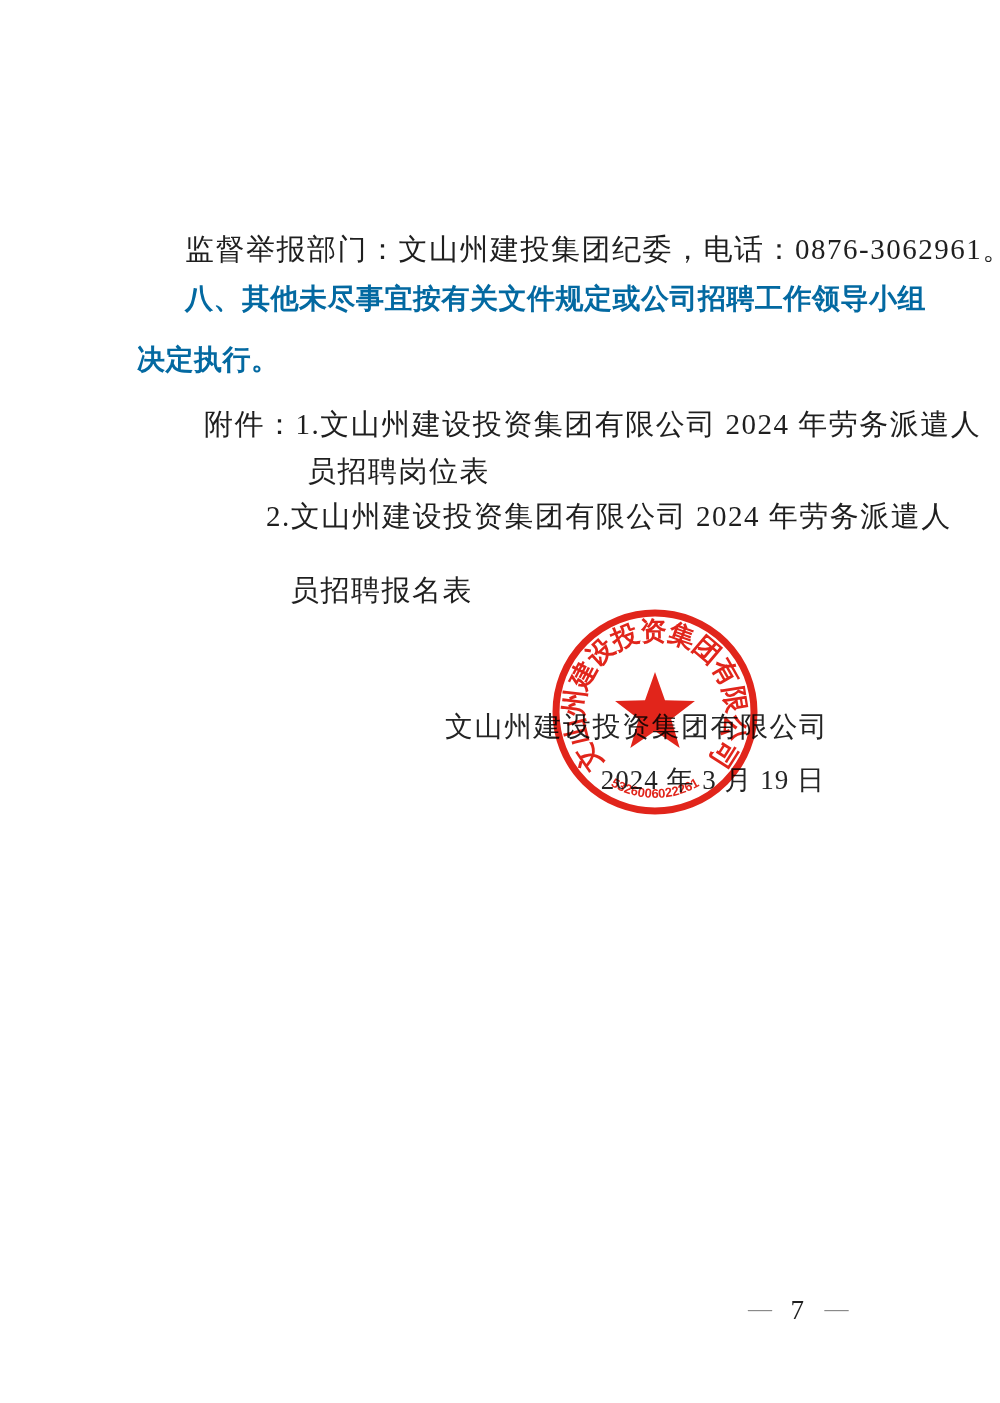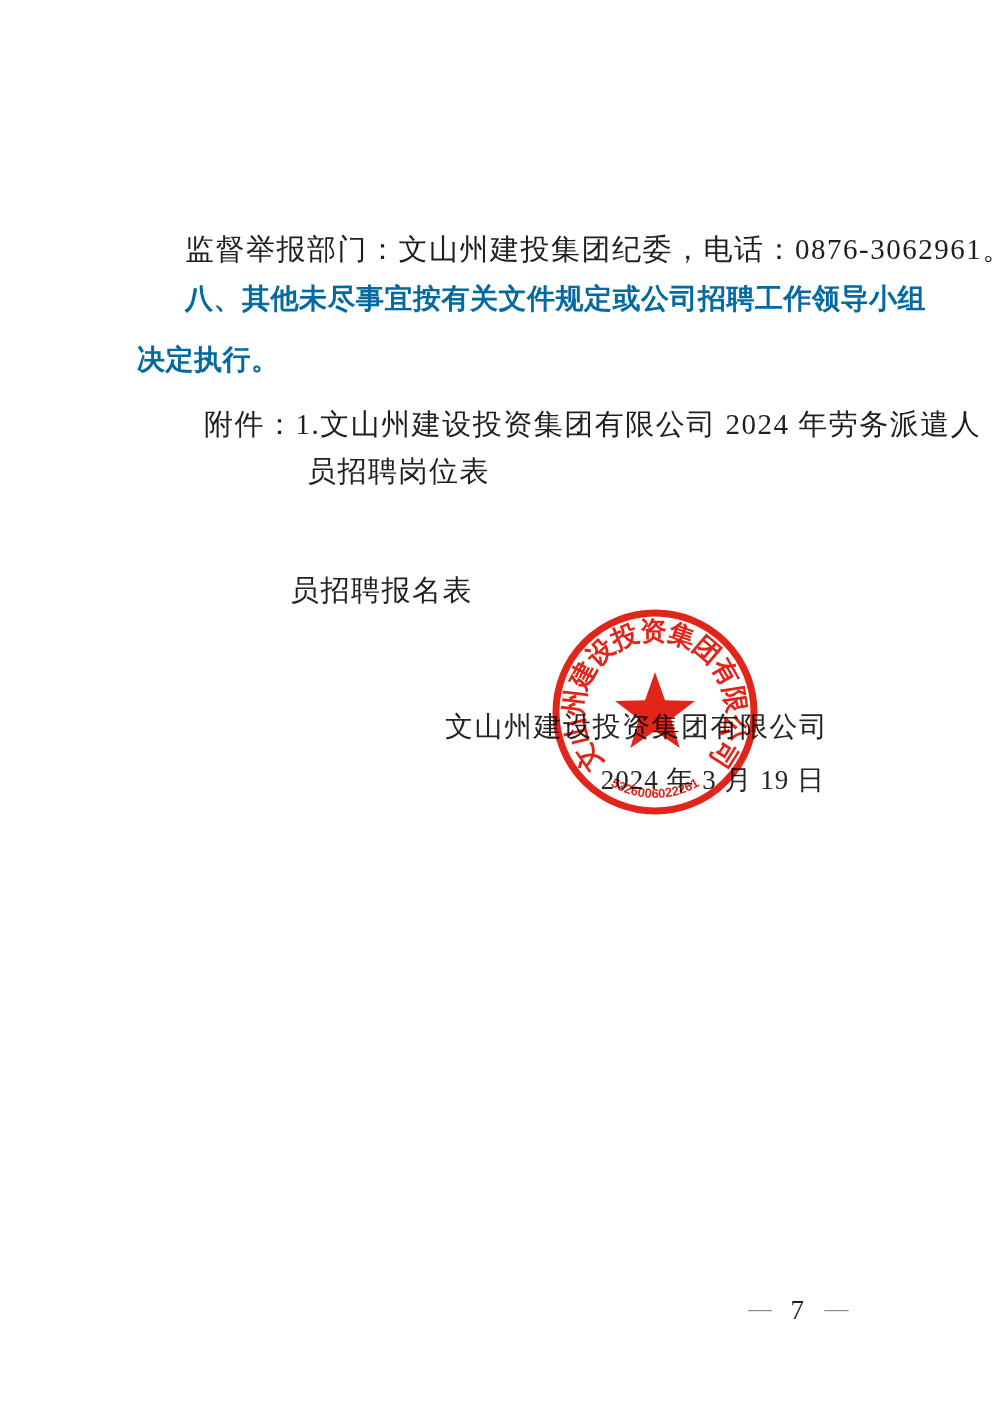--- a/index.html
+++ b/index.html
@@ -88,20 +88,21 @@
   <div class="line" style="left:185px; top:230px;">监督举报部门：文山州建投集团纪委，电话：0876-3062961。</div>
 
   <div class="bold-line" style="left:185px; top:280px;">八、其他未尽事宜按有关文件规定或公司招聘工作领导小组</div>
 
   <div class="bold-line" style="left:137px; top:341px;">决定执行。</div>
 
   <div class="line" style="left:185px; top:405px;margin-left:19px;">附件：1.文山州建设投资集团有限公司 2024 年劳务派遣人</div>
 
   <div class="line" style="left:307px; top:452px;">员招聘岗位表</div>
 
+  <div class="line" style="left:266px; top:497px;">2.文山州建设投资集团有限公司 2024 年劳务派遣人</div>
 
   <div class="line" style="left:290px; top:543px;margin-top:28px;">员招聘报名表</div>
 
   <div class="signature-block">
     <div class="signature-company">文山州建设投资集团有限公司</div>
     <div class="signature-date">2024 年 3 月 19 日</div>
   </div>
 
   <svg class="seal" viewBox="0 0 220 220">
     <defs>

